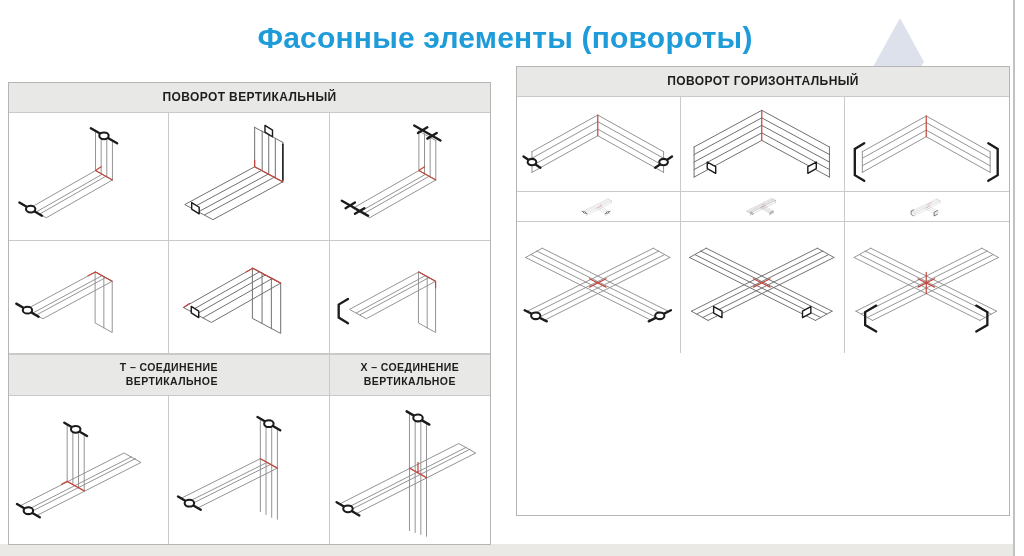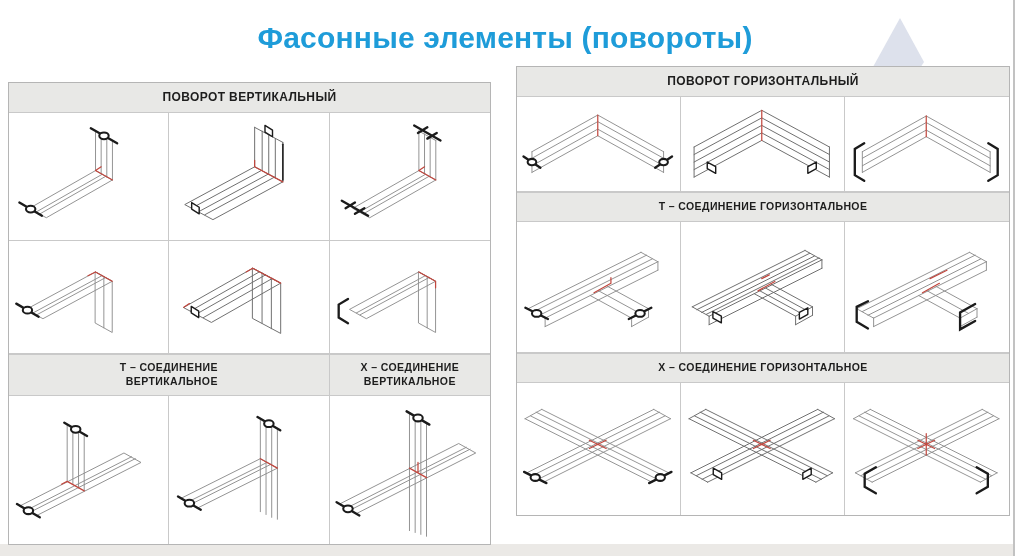--- a/index.html
+++ b/index.html
@@ -279,21 +279,20 @@
       </g>
       <g>
           <path class="r" d="M82 17 V39"></path>
         </g>
       <g>
         <path class="k" d="M16 46 L6 52 V80 L16 86 M148 46 L158 52 V80 L148 86"></path>
       </g>
     </svg>
   </div>
 
-  <div class="hdr mid span3">Т – СОЕДИНЕНИЕ ГОРИЗОНТАЛЬНОЕ</div>
 
   <div class="cell">
     <svg viewBox="0 0 165 130" aria-label="tee-joint-horizontal-hook-lock">
       <g>
         <path class="d" d="M8 88 L128 28 M26 98 L146 38 M8 88 L26 98 M128 28 L146 38 M14 91 L134 31 M20 95 L140 35"></path>
         <path class="d" d="M26 98 V107 M146 38 V47 M26 107 L146 47"></path>
         <path class="d" d="M74 74 L118 98 M92 64 L136 88 M118 98 L136 88 M83 69 L127 93"></path>
         <path class="d" d="M118 98 V107 M136 88 V97 M118 107 L136 97"></path>
       </g>
       <g>
@@ -332,21 +331,20 @@
       </g>
       <g>
           <path class="r" d="M78 71 L96 61 M86 56 L104 47"></path>
         </g>
       <g>
         <path class="k" d="M20 80 L8 86 V102 L20 109 M134 83 L118 92 V110 L134 101"></path>
       </g>
     </svg>
   </div>
 
-  <div class="hdr mid span3">Х – СОЕДИНЕНИЕ ГОРИЗОНТАЛЬНОЕ</div>
 
   <div class="cell lastrow">
     <svg viewBox="0 0 165 133" aria-label="cross-joint-horizontal-hook-lock">
       <g>
         <path class="d" d="M22 24 L158 92 M4 34 L140 102 M22 24 L4 34 M158 92 L140 102 M16 27 L152 95 M10 31 L146 99"></path>
         <path class="d" d="M6 92 L142 24 M24 102 L160 34 M6 92 L24 102 M142 24 L160 34 M12 95 L148 27 M18 99 L154 31"></path>
       </g>
       <g>
           <path class="r" d="M73 57 L91 66 M73 66 L91 57"></path>
         </g>

